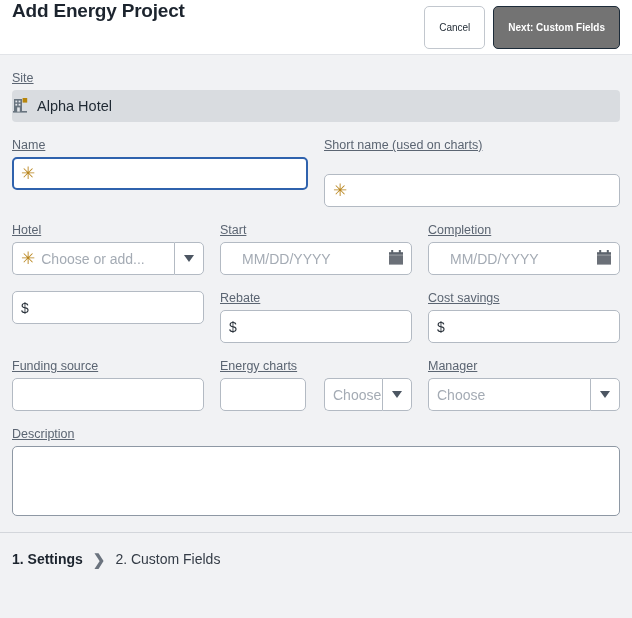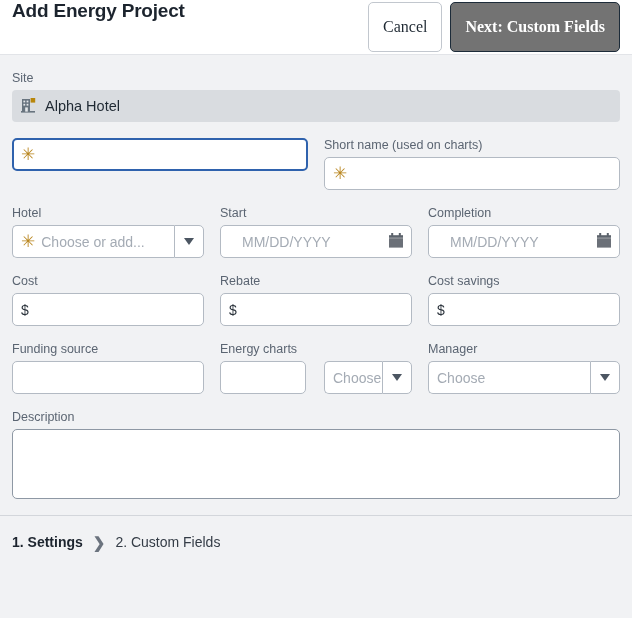--- a/index.html
+++ b/index.html
@@ -30,22 +30,22 @@
     letter-spacing: -0.2px;
     color: #1c242e;
   }
   .header-actions {
     margin-left: auto;
     display: flex;
     align-items: center;
     gap: 8px;
   }
   .btn {
-    font-family: Liberation Serif, serif;
-    font-size: 16px;
+    font-family: Liberation Sans, sans-serif;
+    font-size: 10px;
     border-radius: 5px;
     padding: 15px 14px;
     cursor: pointer;
     line-height: 1.1;
     white-space: nowrap;
   }
   .btn-cancel {
     background: #ffffff;
     border: 1px solid #c2c7ce;
     color: #1f2933;
@@ -60,35 +60,36 @@
   
   .form-area {
     padding: 16px 12px 0 12px;
   }
   .field-label {
     font-size: 12.5px;
     color: #5b6572;
     margin-bottom: 4px;
     line-height: 1.2;
     white-space: nowrap;
+    text-decoration: underline;
   }
   .row {
     display: flex;
     margin-bottom: 16px;
   }
   .col { display: flex; flex-direction: column; }
 
   
   .site-banner {
     background: #d9dce0;
     border-radius: 4px;
     height: 32px;
     display: flex;
     align-items: center;
-    padding: 0 8px;
+    padding: 0 0;
     gap: 7px;
   }
   .site-name {
     font-size: 14.5px;
     color: #1f2933;
   }
   .bldg-icon { display: block; }
 
   
   .inp {
@@ -216,26 +217,27 @@
           <rect x="5.2" y="11.4" width="2.6" height="4.2" fill="#e4e7ea"></rect>
           <rect x="10.6" y="2" width="4.6" height="4.6" fill="#b8860b"></rect>
         </svg>
       </span>
       <span class="site-name">Alpha Hotel</span>
     </div>
   </div>
 
   <div class="row">
     <div class="col" style="width:296px;margin-right:16px;">
+      <div class="field-label">Name</div>
       <div class="inp focused">
         <span class="req">✳</span>
         <span></span>
       </div>
     </div>
-    <div class="col" style="width:296px;">
+    <div class="col" style="width:296px;gap:17px;">
       <div class="field-label">Short name (used on charts)</div>
       <div class="inp">
         <span class="req">✳</span>
         <span></span>
       </div>
     </div>
   </div>
 
   <div class="row">
     <div class="col" style="width:192px;margin-right:16px;">
@@ -275,21 +277,20 @@
             <rect x="0" y="2.2" width="14" height="2.6" fill="#5c636c"></rect>
             <rect x="0" y="5.2" width="14" height="9.4" fill="#6b7078"></rect>
           </svg>
         </span>
       </div>
     </div>
   </div>
 
   <div class="row">
     <div class="col" style="width:192px;margin-right:16px;">
-      <div class="field-label">Cost</div>
       <div class="inp">
         <span class="money">$</span>
         <span></span>
       </div>
     </div>
     <div class="col" style="width:192px;margin-right:16px;">
       <div class="field-label">Rebate</div>
       <div class="inp">
         <span class="money">$</span>
         <span></span>

